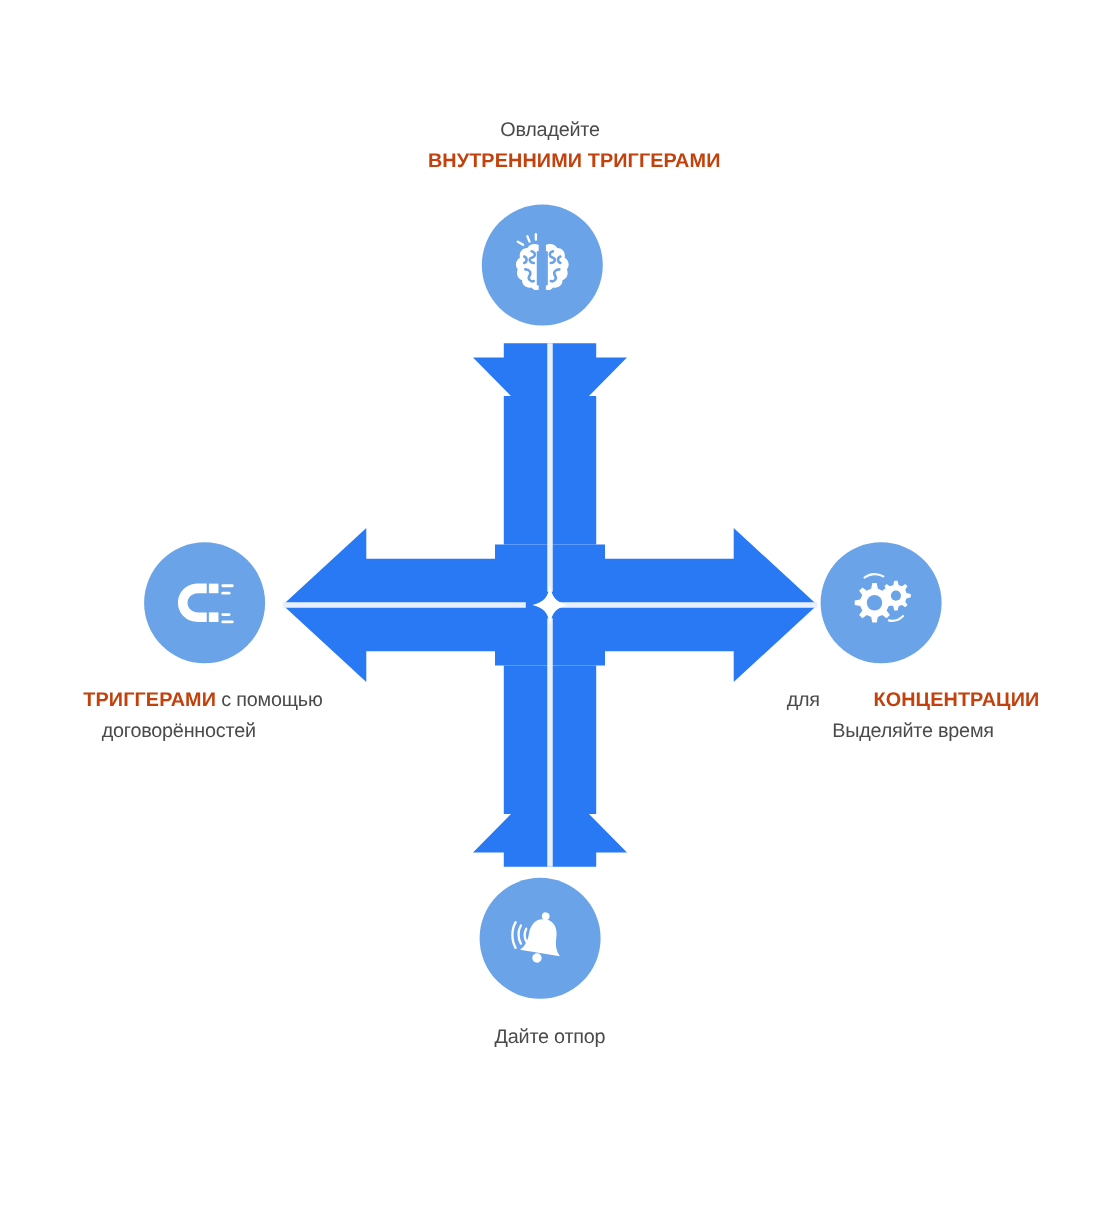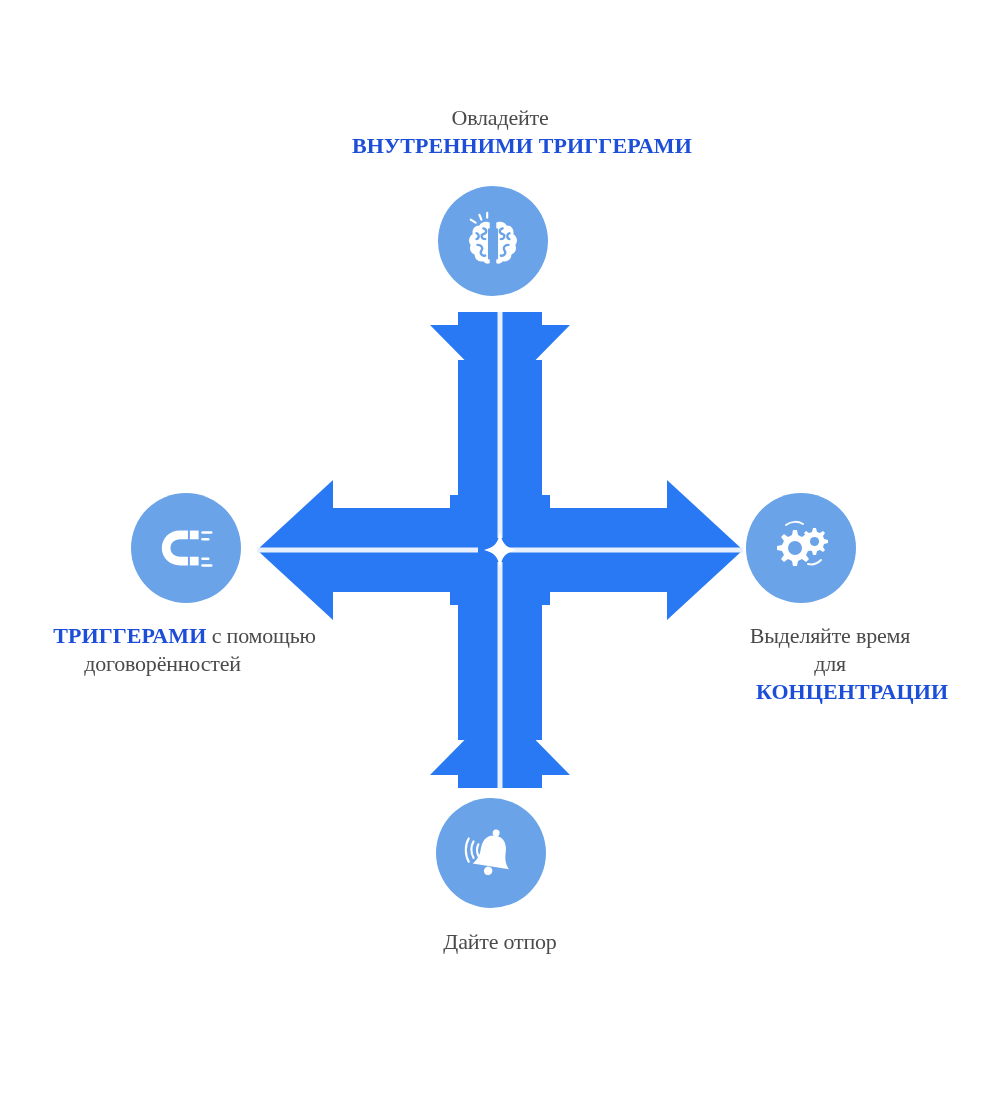--- a/index.html
+++ b/index.html
@@ -42,30 +42,30 @@
 
   #bubble-top    { left: 438px; top: 186px; width: 110px; height: 110px; }
   #bubble-left   { left: 131px; top: 493px; width: 110px; height: 110px; }
   #bubble-right  { left: 746px; top: 493px; width: 110px; height: 110px; }
   #bubble-bottom { left: 436px; top: 798px; width: 110px; height: 110px; }
 
   
   .caption {
     position: absolute;
     color: #4a4a4a;
-    font-family: Liberation Serif, serif;
-    font-size: 22px;
+    font-family: Liberation Sans, sans-serif;
+    font-size: 18px;
     line-height: 28px;
     letter-spacing: -0.2px;
     white-space: nowrap;
   }
   .caption .ln { display: block; }
   .caption b {
     font-weight: bold;
-    color: #1d4ed8;
+    color: #c2410c;
     letter-spacing: 0.1px;
     margin-left: 44px;
   }
 
   #caption-top {
     left: 0; top: 104px;
     width: 1000px;
     text-align: center;
     white-space: normal;
   }
@@ -97,22 +97,22 @@
     <span class="ln">Овладейте</span>
     <b class="ln">ВНУТРЕННИМИ ТРИГГЕРАМИ</b>
   </div>
 
   <div class="caption" id="caption-left" style="color: rgb(74, 74, 74);">
     <span class="ln"><b>ТРИГГЕРАМИ</b><span> с помощью</span></span>
     <span class="ln">договорённостей</span>
   </div>
 
   <div class="caption" id="caption-right" style="color: rgb(74, 74, 74);">
+    <span class="ln"><span>для </span><b>КОНЦЕНТРАЦИИ</b></span>
     <span class="ln">Выделяйте время</span>
-    <span class="ln"><span>для </span><b>КОНЦЕНТРАЦИИ</b></span>
   </div>
 
   <div class="caption" id="caption-bottom" style="color: rgb(74, 74, 74);">
     <span class="ln">Дайте отпор</span>
   </div>
 
   <svg id="arrow-cross" viewBox="0 0 520 500">
 
     <g>
 

